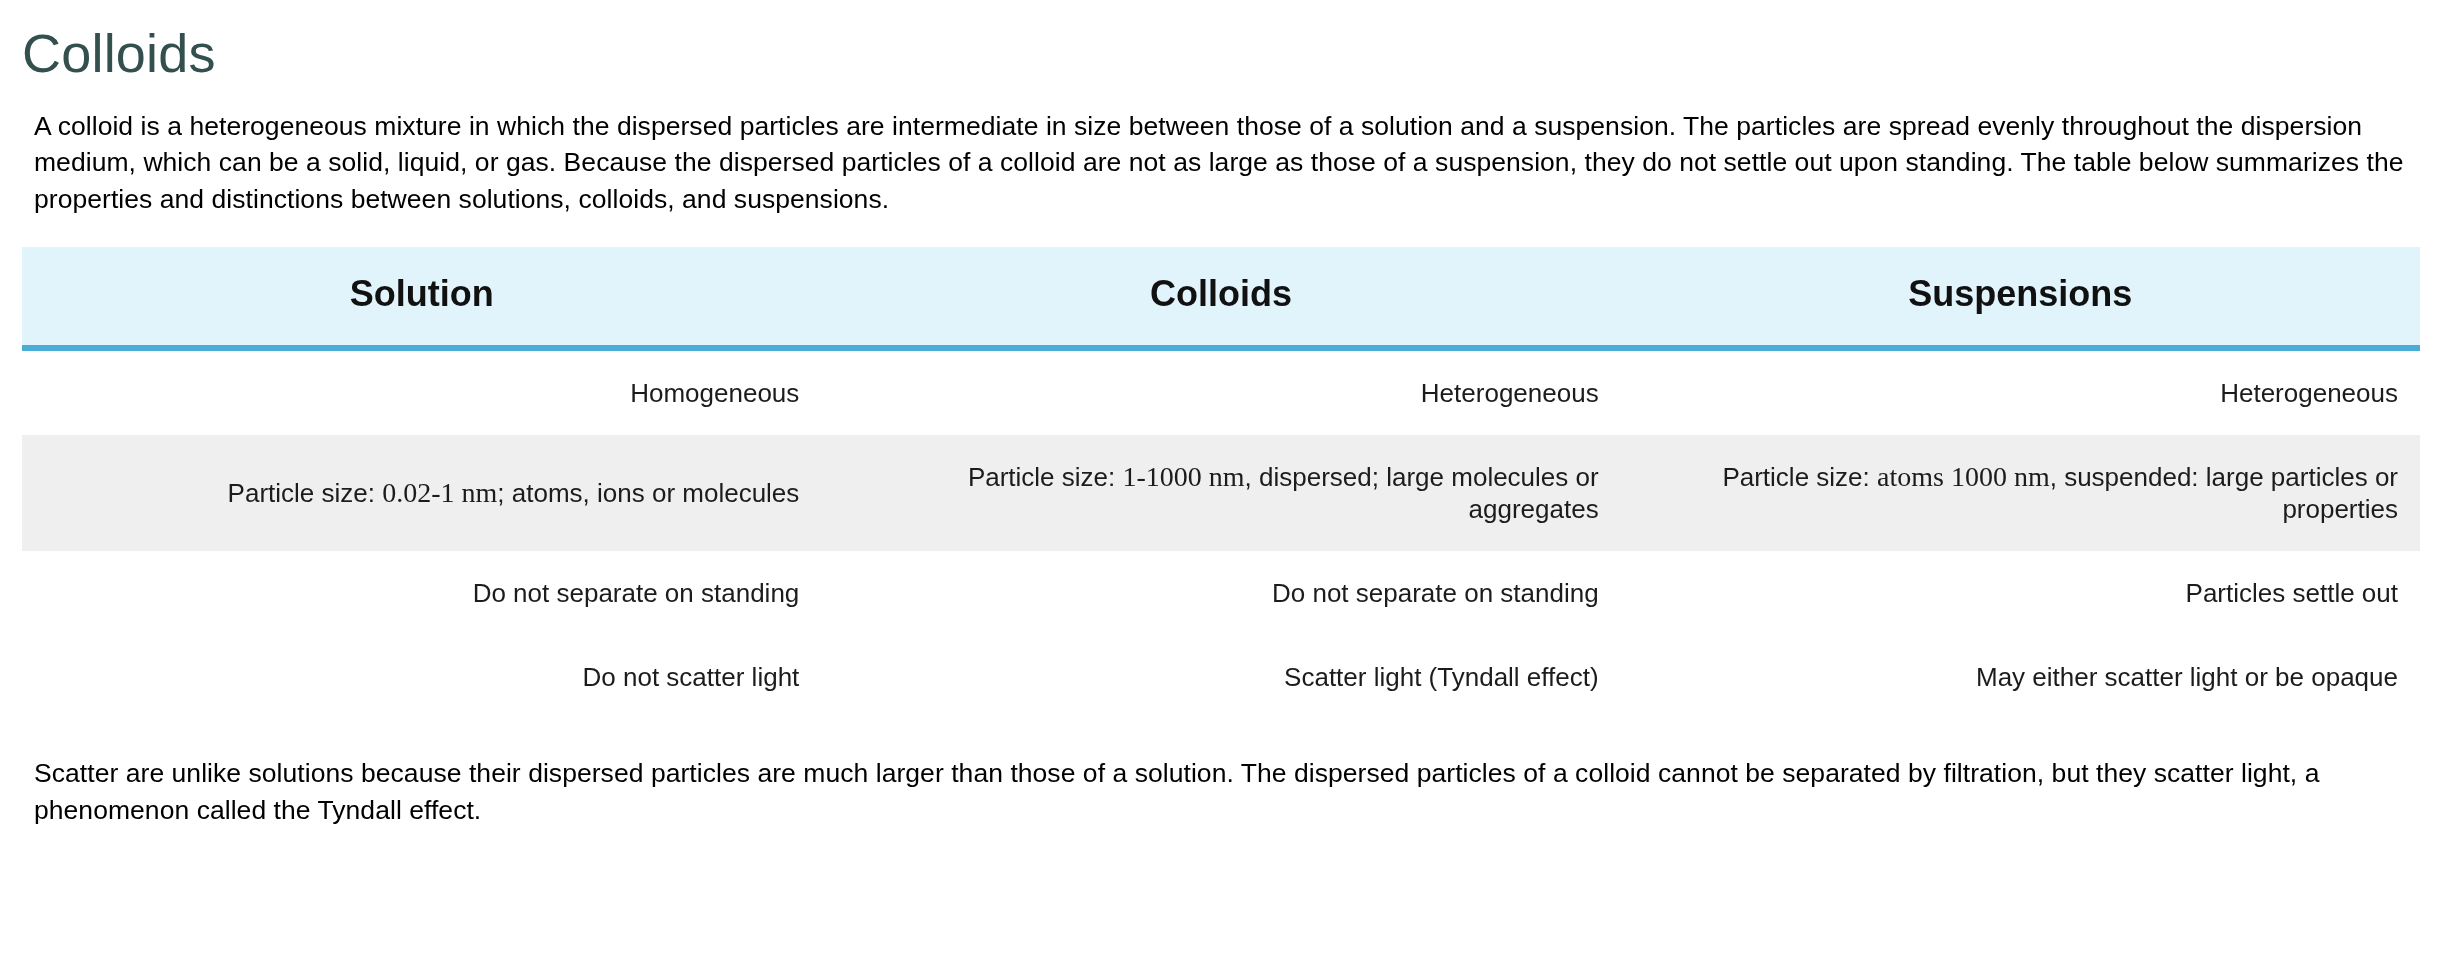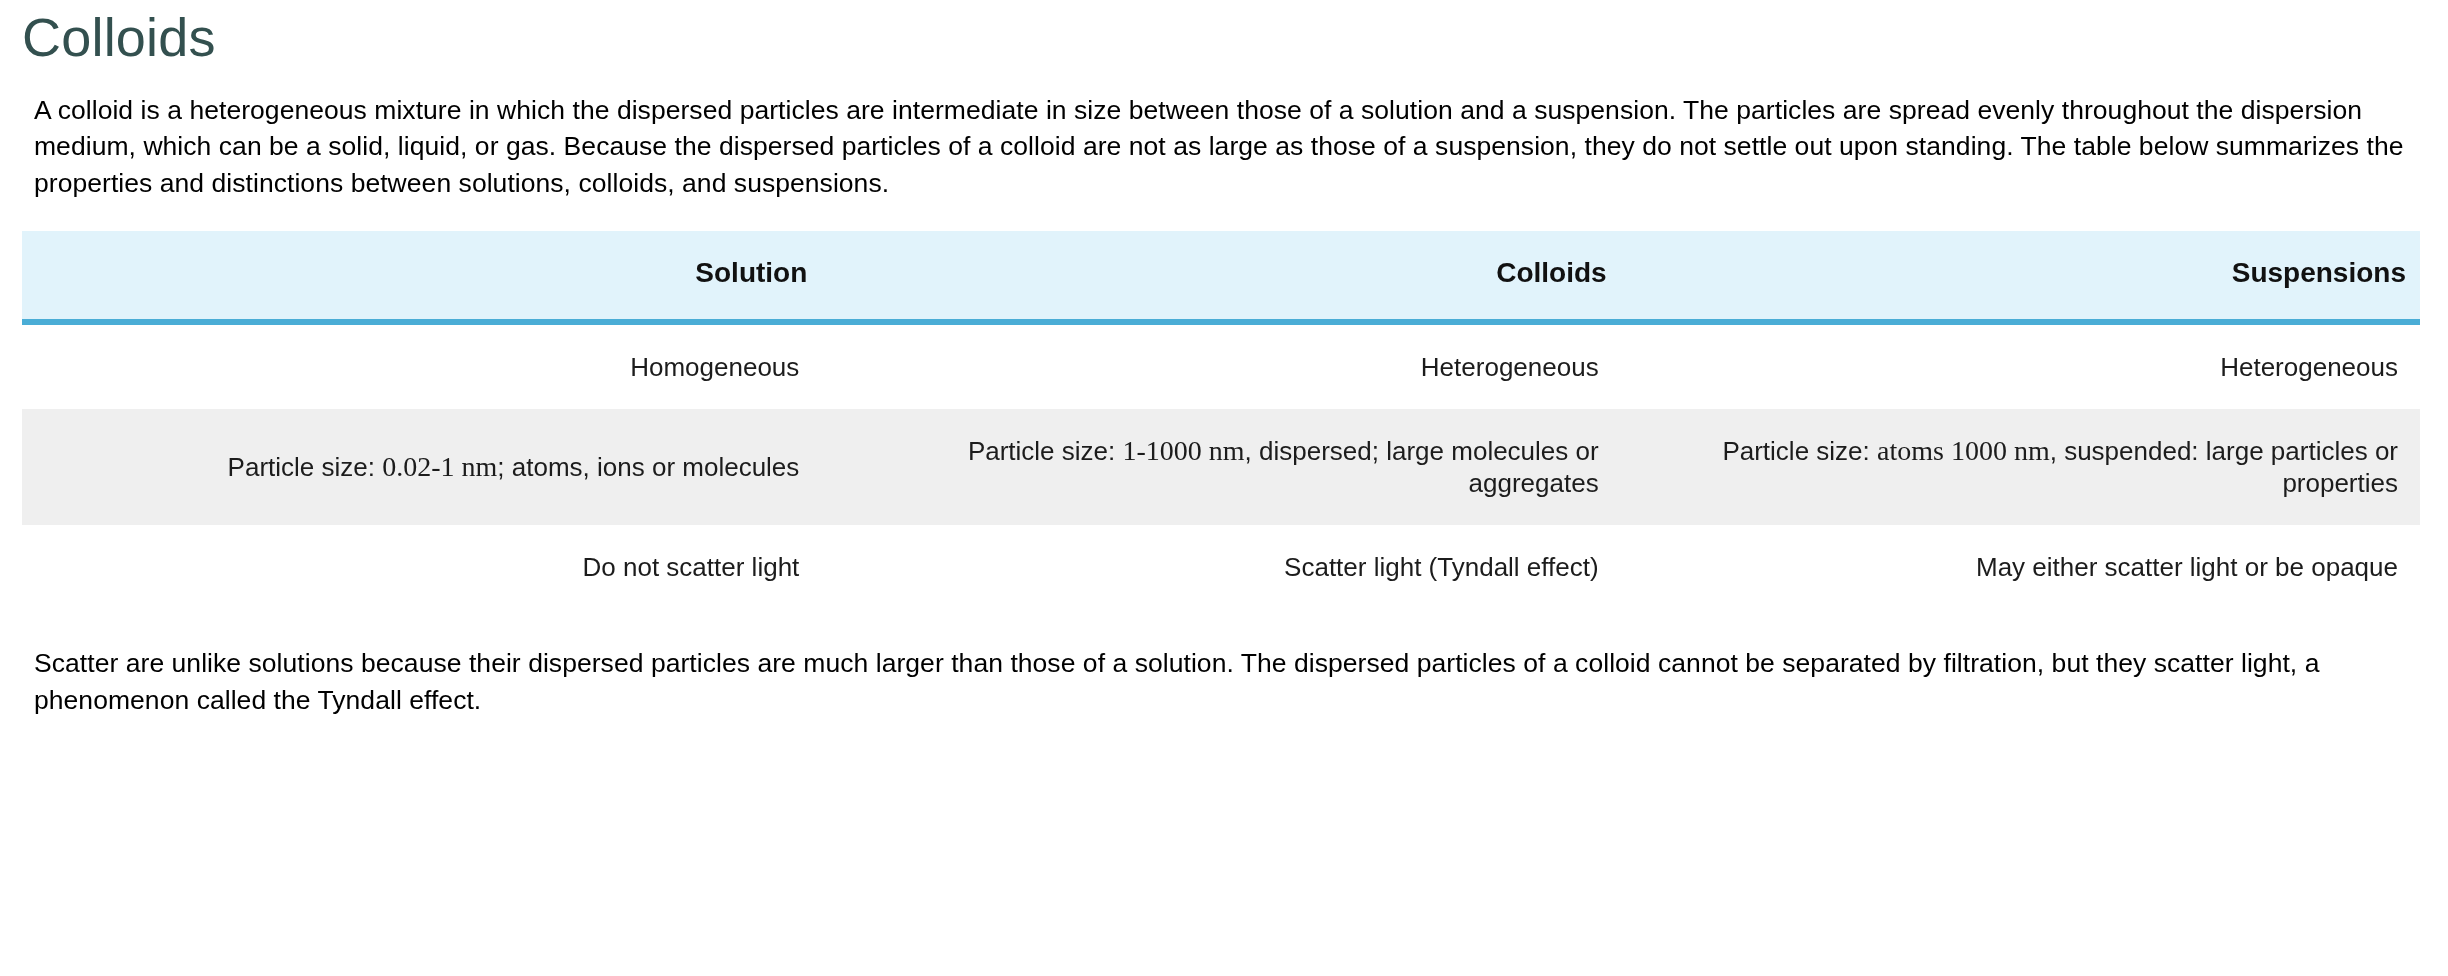--- a/index.html
+++ b/index.html
@@ -11,21 +11,21 @@
     width: 2448px;
     height: 976px;
     font-family: "Liberation Sans", sans-serif;
     color: #1a1a1a;
     overflow: hidden;
   }
   .page {
     box-sizing: border-box;
     width: 2448px;
     height: 976px;
-    padding: 0 22px;
+    padding: 16px 22px;
     background: #ffffff;
   }
   h1.page-title {
     margin: 0;
     padding: 6px 0 0 0;
     font-size: 54px;
     line-height: 1.18;
     font-weight: 400;
     color: #33504f;
     letter-spacing: 0.2px;
@@ -44,24 +44,24 @@
     width: 2398px;
     border-collapse: collapse;
     table-layout: fixed;
     margin-top: 30px;
     margin-bottom: 0;
   }
   table.comparison col { width: 33.3333%; }
   table.comparison thead th {
     background: #e1f3fb;
     border-bottom: 6px solid #4aadd6;
-    font-size: 28px;
+    font-size: 36px;
     font-weight: 700;
     color: #111111;
-    text-align: right;
+    text-align: center;
     padding: 26px 14px 30px 14px;
     vertical-align: middle;
   }
   table.comparison tbody td {
     font-size: 26px;
     line-height: 32px;
     text-align: right;
     padding: 26px 22px;
     vertical-align: middle;
     color: #1c1c1c;
@@ -105,20 +105,25 @@
           <td><span>Homogeneous</span></td>
           <td><span>Heterogeneous</span></td>
           <td><span>Heterogeneous</span></td>
         </tr>
         <tr class="alt">
           <td><span>Particle size: </span><span class="num">0.02-1 nm</span><span>; atoms, ions or molecules</span></td>
           <td><span>Particle size: </span><span class="num">1-1000 nm</span><span>, dispersed; large molecules or aggregates</span></td>
           <td><span>Particle size: </span><span class="num">atoms 1000 nm</span><span>, suspended: large particles or properties</span></td>
         </tr>
         <tr>
+          <td><span>Do not separate on standing</span></td>
+          <td><span>Do not separate on standing</span></td>
+          <td><span>Particles settle out</span></td>
+        </tr>
+        <tr>
           <td><span>Do not scatter light</span></td>
           <td><span>Scatter light (Tyndall effect)</span></td>
           <td><span>May either scatter light or be opaque</span></td>
         </tr>
       </tbody>
   </table>
 
   <p class="body-par outro-par">Scatter are unlike solutions because their dispersed particles are much larger than those of a solution. The dispersed particles of a colloid cannot be separated by filtration, but they scatter light, a phenomenon called the Tyndall effect.</p>
 
 </div>

